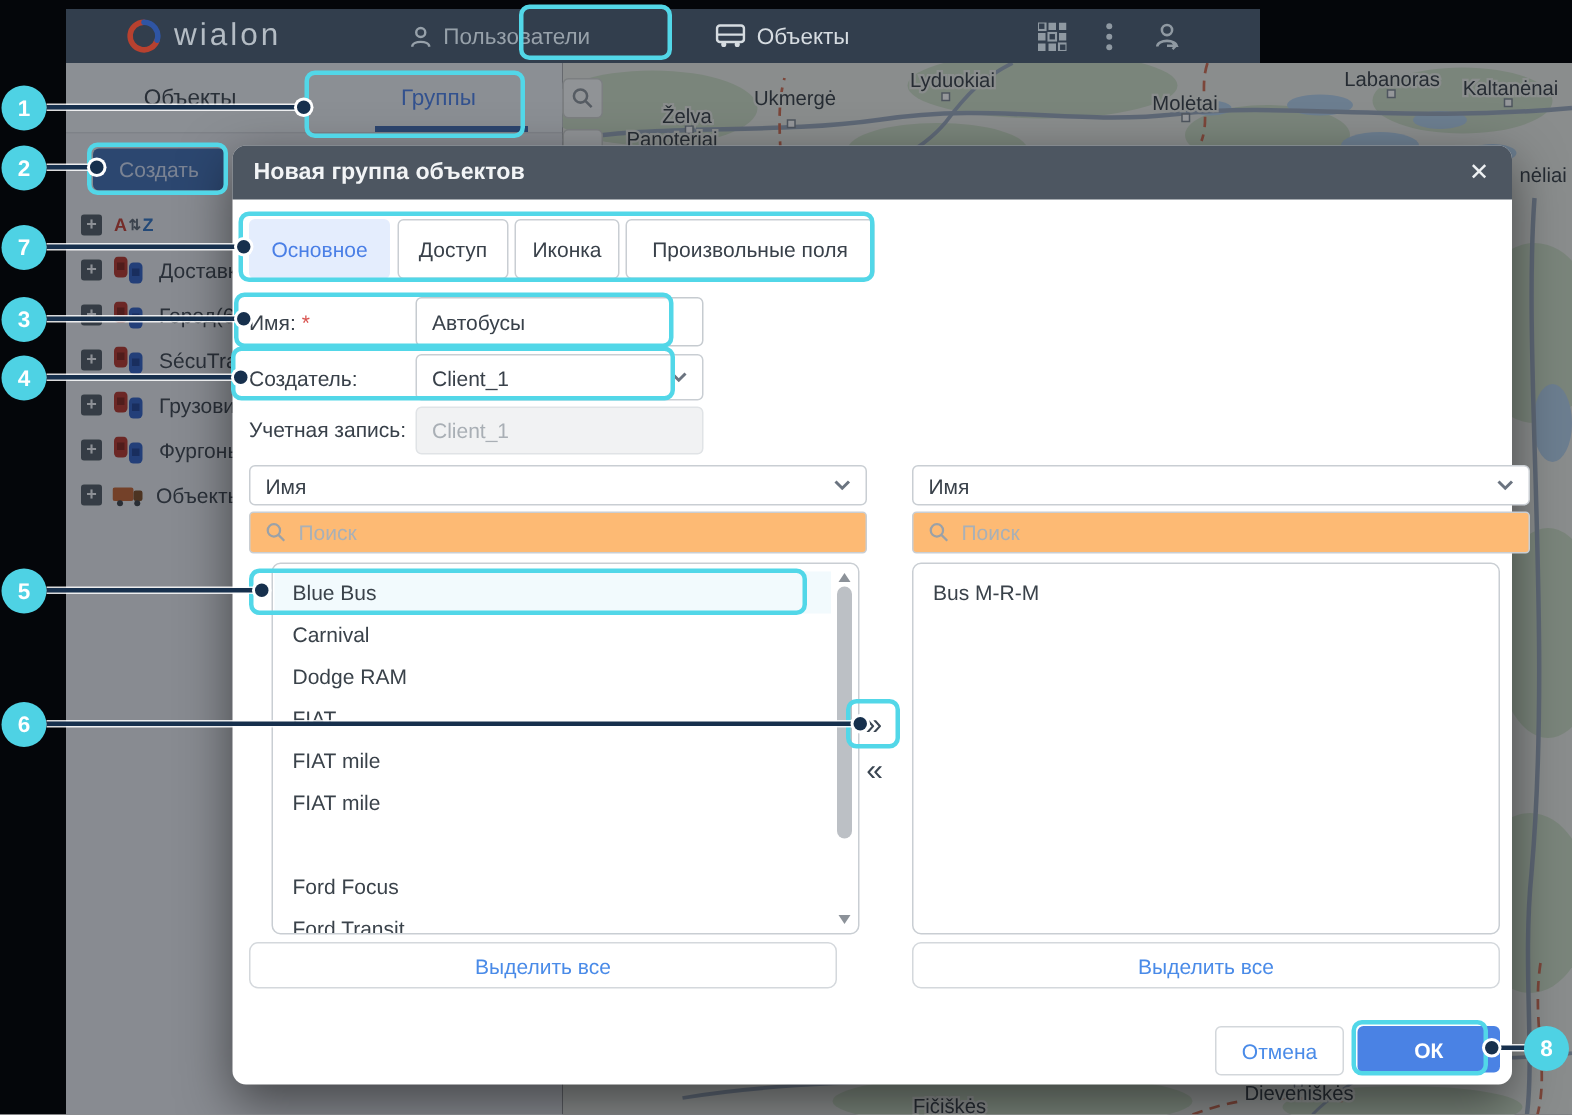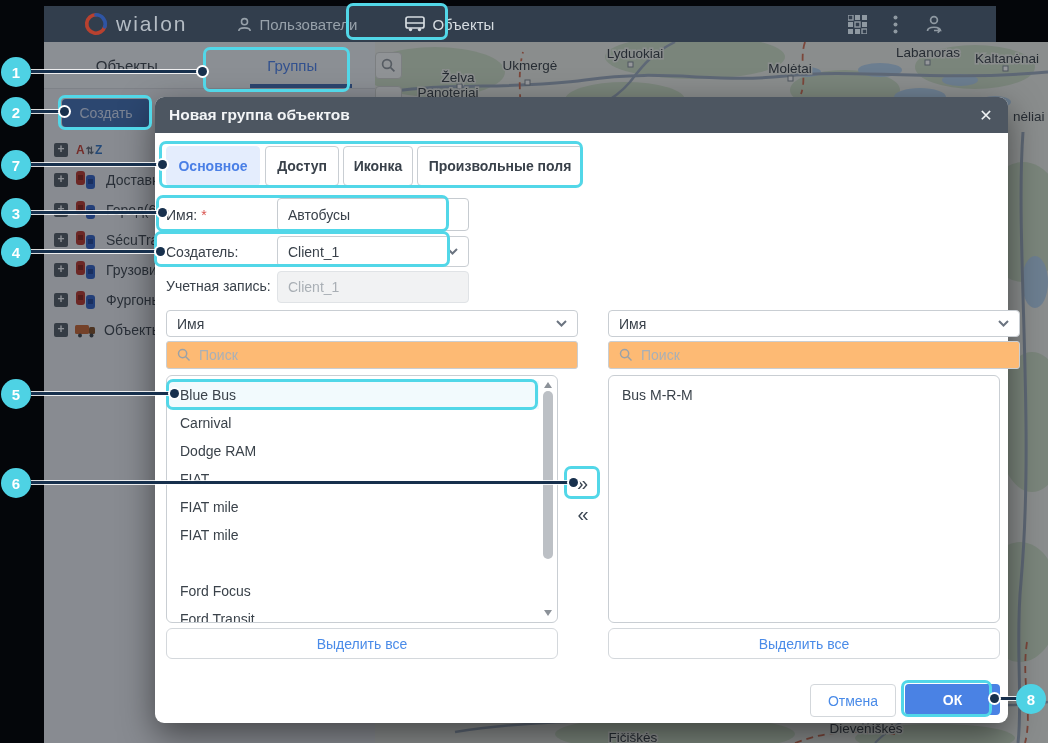--- a/index.html
+++ b/index.html
@@ -1,20 +1,20 @@
 <!DOCTYPE html>
 <html><head>
 <meta charset="utf-8">
 <style>
   html,body{margin:0;padding:0;}
   body{width:1048px;height:743px;background:#04060a;position:relative;overflow:hidden;
        font-family:"Liberation Sans",sans-serif;}
   .abs{position:absolute;box-sizing:border-box;}
   
-  .navbar{left:44px;top:6px;width:952px;height:36px;background:#323e4d;display:flex;align-items:center;}
+  .navbar{left:44px;top:6px;width:796px;height:36px;background:#323e4d;display:flex;align-items:center;gap:36px;}
   .brand{display:flex;align-items:center;gap:8px;margin-left:40px;}
   .brand-word{color:#b4bcc4;font-size:21px;letter-spacing:2px;font-weight:400;}
   .nav-item{display:flex;align-items:center;gap:7px;font-size:15px;color:#97a1aa;margin-left:48px;cursor:pointer;}
   .nav-item.active{color:#d6dce1;}
   .nav-right{margin-left:auto;display:flex;align-items:center;gap:26px;margin-right:52px;}
   .nav-right .icon-btn{cursor:pointer;display:flex;align-items:center;}
   
   .sidebar{left:44px;top:42px;width:331px;height:701px;background:#e6e8eb;overflow:hidden;}
   .side-tabs{position:absolute;left:0;top:0;width:331px;height:46px;background:#eceef0;border-bottom:1px solid #d4d7da;display:flex;}
   .side-tab{flex:1;display:flex;align-items:center;justify-content:center;font-size:15px;color:#3a424a;position:relative;cursor:pointer;}
@@ -38,21 +38,21 @@
   .dim{left:44px;top:42px;width:1004px;height:701px;background:rgba(22,27,35,0.45);z-index:50;}
   
   .modal{left:155px;top:97px;width:853px;height:626px;background:#ffffff;border-radius:9px;z-index:100;
     box-shadow:0 12px 34px rgba(0,0,0,0.5);}
   .modal-header{position:absolute;left:0;top:0;width:853px;height:36px;background:#4d5661;border-radius:9px 9px 0 0;
     display:flex;align-items:center;}
   .modal-title{color:#f2f4f6;font-size:15.5px;font-weight:bold;margin-left:14px;}
   .modal-close{position:absolute;right:12px;top:8px;width:20px;height:20px;color:#eef1f3;font-size:16px;
     display:flex;align-items:center;justify-content:center;cursor:pointer;}
   .mtab{position:absolute;height:38px;border:1px solid #c9ced3;border-radius:4px;background:#fff;color:#39414a;
-    font-size:14px;font-weight:bold;display:flex;align-items:center;justify-content:center;cursor:pointer;}
+    font-size:14px;font-weight:normal;display:flex;align-items:center;justify-content:center;cursor:pointer;}
   .mtab.active{background:#e4edfd;border-color:#e4edfd;color:#4a7fe6;}
   .flabel{position:absolute;font-size:14px;color:#39414a;white-space:nowrap;}
   .req{color:#d9534f;margin-left:4px;}
   .tinput{position:absolute;border:1px solid #c6cbd0;border-radius:4px;font-size:14px;color:#39414a;
     padding:0 10px;font-family:"Liberation Sans",sans-serif;outline:none;}
   .tinput:disabled{background:#f1f2f3;border-color:#e0e3e6;color:#a9afb5;}
   .dropdown{position:absolute;border:1px solid #c9ced3;border-radius:4px;display:flex;align-items:center;
     font-size:14px;color:#39414a;padding:0 10px;cursor:pointer;background:#fff;}
   .dropdown .dd-text{flex:1;}
   .searchbox{position:absolute;border:1px solid #c9ced3;border-radius:3px;display:flex;align-items:center;background:#fdba74;}
@@ -347,21 +347,21 @@
       <polyline points="1,1 5.5,5.5 10,1" stroke="#6b7480" stroke-width="2" fill="none"></polyline>
     </svg>
   </div>
   <div class="searchbox" style="left:11px;top:244px;width:390px;height:26px;padding:0 10px;">
     <svg width="14" height="14" viewBox="0 0 15 15">
       <circle cx="6" cy="6" r="4.4" stroke="#9aa1a8" stroke-width="1.6" fill="none"></circle>
       <line x1="9.4" y1="9.4" x2="13.4" y2="13.4" stroke="#9aa1a8" stroke-width="1.6"></line>
     </svg>
     <input placeholder="Поиск" style="">
   </div>
-  <div class="listbox" style="left:11px;top:278px;width:390px;height:246px;text-decoration:underline;">
+  <div class="listbox" style="left:26px;top:278px;width:390px;height:246px;text-decoration:underline;">
     <div class="litem sel" style="top:5px;">Blue Bus</div>
     <div class="litem" style="top:33px;">Carnival</div>
     <div class="litem" style="top:61px;">Dodge RAM</div>
     <div class="litem" style="top:89px;">FIAT</div>
     <div class="litem" style="top:117px;">FIAT mile</div>
     <div class="litem" style="top:145px;">FIAT mile</div>
     <div class="litem" style="top:201px;">Ford Focus</div>
     <div class="litem" style="top:229px;">Ford Transit</div>
     <div class="sbar">
       <div class="tri-up"></div>

